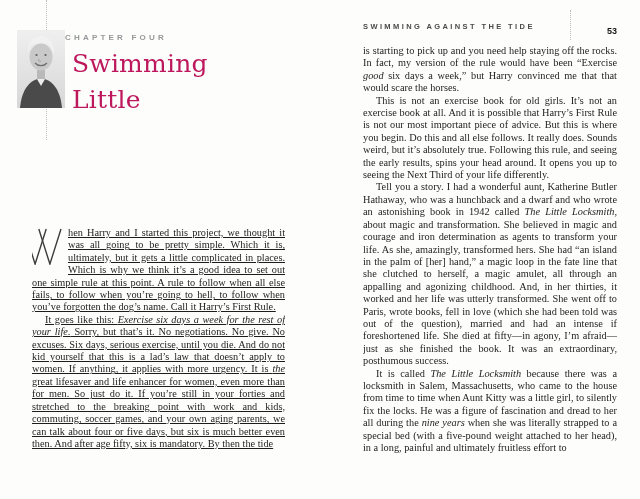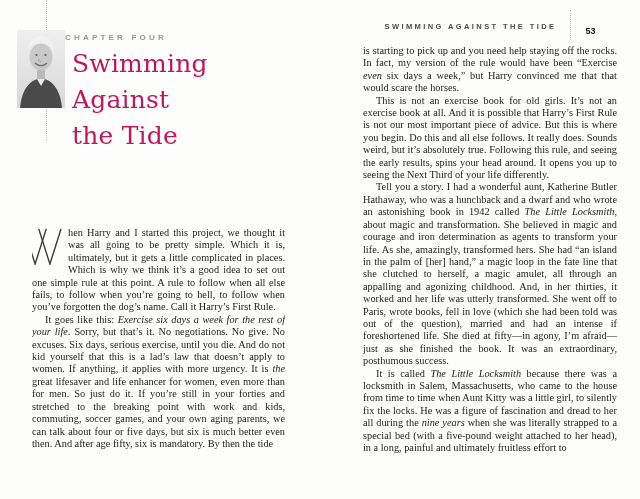--- a/index.html
+++ b/index.html
@@ -36,37 +36,37 @@
     font-size:25px; line-height:36px; font-weight:normal;
     color:#be185d; letter-spacing:0.2px;
   }
 
   
   .body-col {
     position:absolute; text-align:justify;
     font-size:10.3px; line-height:12.4px; color:#1d1d1d;
     overflow:hidden;
   }
-  .left-body  { left:32px;  top:227px; width:253px; height:228px; }
+  .left-body  { left:32px;  top:227px; width:253px; height:228px;text-decoration:underline; }
   .right-body { left:363px; top:45px;  width:254px; height:412px; }
   .body-col p { margin:0; }
   .body-col p.indent { text-indent:13px; }
   .body-col em { font-style:italic; }
 
   
   .dropcap {
     float:left; width:41px; height:37px;
     margin:1px 5px 0 -10px;
   }
   .dropcap svg { display:block; }
 
   
   .running-header {
     position:absolute; left:363px; top:8px; width:254px; height:34px;
-    display:flex; justify-content:center; align-items:center; gap:14px;
+    display:flex; justify-content:space-between; align-items:center; gap:21px;
   }
   .rh-text {
     font-family:"Liberation Sans", sans-serif;
     font-size:7.5px; font-weight:bold; letter-spacing:2.4px;
     color:#4b4b4b; white-space:nowrap; margin-top:2px;
   }
   .rh-rule { height:30px; border-left:1px dotted #bdbdbd; width:0; }
   .rh-num {
     font-family:"Liberation Sans", sans-serif;
     font-size:9px; font-weight:bold; color:#151515; margin-top:12px;
@@ -105,22 +105,21 @@
         <circle cx="28.5" cy="25" r="1.1" fill="#5d5d5d"></circle>
         <path d="M18,33 C21,36.5 27,36.5 30,33" stroke="#6f6f6f" stroke-width="1.2" fill="none"></path>
         <path d="M22,29 L21.5,31 L24,31.5" stroke="#9a9a9a" stroke-width="0.8" fill="none"></path>
       </svg>
     </div>
 
     <div class="kicker">CHAPTER FOUR</div>
 
     <div class="title">
       <div>Swimming</div>
-      <div>Against</div>
-      <div>the Tide</div>
+      <div>Little</div>
     </div>
 
     <div class="body-col left-body">
       <p>
         <span class="dropcap" aria-label="W">
           <svg width="41" height="37" viewBox="0 0 44 40" xmlns="http://www.w3.org/2000/svg">
             <path d="M2,1 L14,39 L26,1" fill="none" stroke="#3c3c3c" stroke-width="1.5"></path>
             <path d="M18,1 L30,39 L42,1" fill="none" stroke="#3c3c3c" stroke-width="1.5"></path>
           </svg>
         </span><span>hen Harry and I started this project, we thought it was all going to be pretty simple. Which it is, ultimately, but it gets a little complicated in places. Which is why we think it’s a good idea to set out one simple rule at this point. A rule to follow when all else fails, to follow when you’re going to hell, to follow when you’ve forgotten the dog’s name. Call it Harry’s First Rule.</span>
@@ -134,21 +133,21 @@
   <div>
 
     <div class="running-header">
       <span class="rh-text">SWIMMING AGAINST THE TIDE</span>
       <span class="rh-rule"></span>
       <span class="rh-num">53</span>
     </div>
 
     <div class="body-col right-body">
       <p>
-        <span>is starting to pick up and you need help staying off the rocks. In fact, my version of the rule would have been “Exercise <em>even</em> six days a week,” but Harry convinced me that that would scare the horses.</span>
+        <span>is starting to pick up and you need help staying off the rocks. In fact, my version of the rule would have been “Exercise <em>good</em> six days a week,” but Harry convinced me that that would scare the horses.</span>
       </p>
       <p class="indent">
         <span>This is not an exercise book for old girls. It’s not an exercise book at all. And it is possible that Harry’s First Rule is not our most important piece of advice. But this is where you begin. Do this and all else follows. It really does. Sounds weird, but it’s absolutely true. Following this rule, and seeing the early results, spins your head around. It opens you up to seeing the Next Third of your life differently.</span>
       </p>
       <p class="indent">
         <span>Tell you a story. I had a wonderful aunt, Katherine Butler Hathaway, who was a hunchback and a dwarf and who wrote an astonishing book in 1942 called <em>The Little Locksmith,</em> about magic and transformation. She believed in magic and courage and iron determination as agents to transform your life. As she, amazingly, transformed hers. She had “an island in the palm of [her] hand,” a magic loop in the fate line that she clutched to herself, a magic amulet, all through an appalling and agonizing childhood. And, in her thirties, it worked and her life was utterly transformed. She went off to Paris, wrote books, fell in love (which she had been told was out of the question), married and had an intense if foreshortened life. She died at fifty—in agony, I’m afraid—just as she finished the book. It was an extraordinary, posthumous success.</span>
       </p>
       <p class="indent">
         <span>It is called <em>The Little Locksmith</em> because there was a locksmith in Salem, Massachusetts, who came to the house from time to time when Aunt Kitty was a little girl, to silently fix the locks. He was a figure of fascination and dread to her all during the <em>nine years</em> when she was literally strapped to a special bed (with a five-pound weight attached to her head), in a long, painful and ultimately fruitless effort to</span>
       </p>

